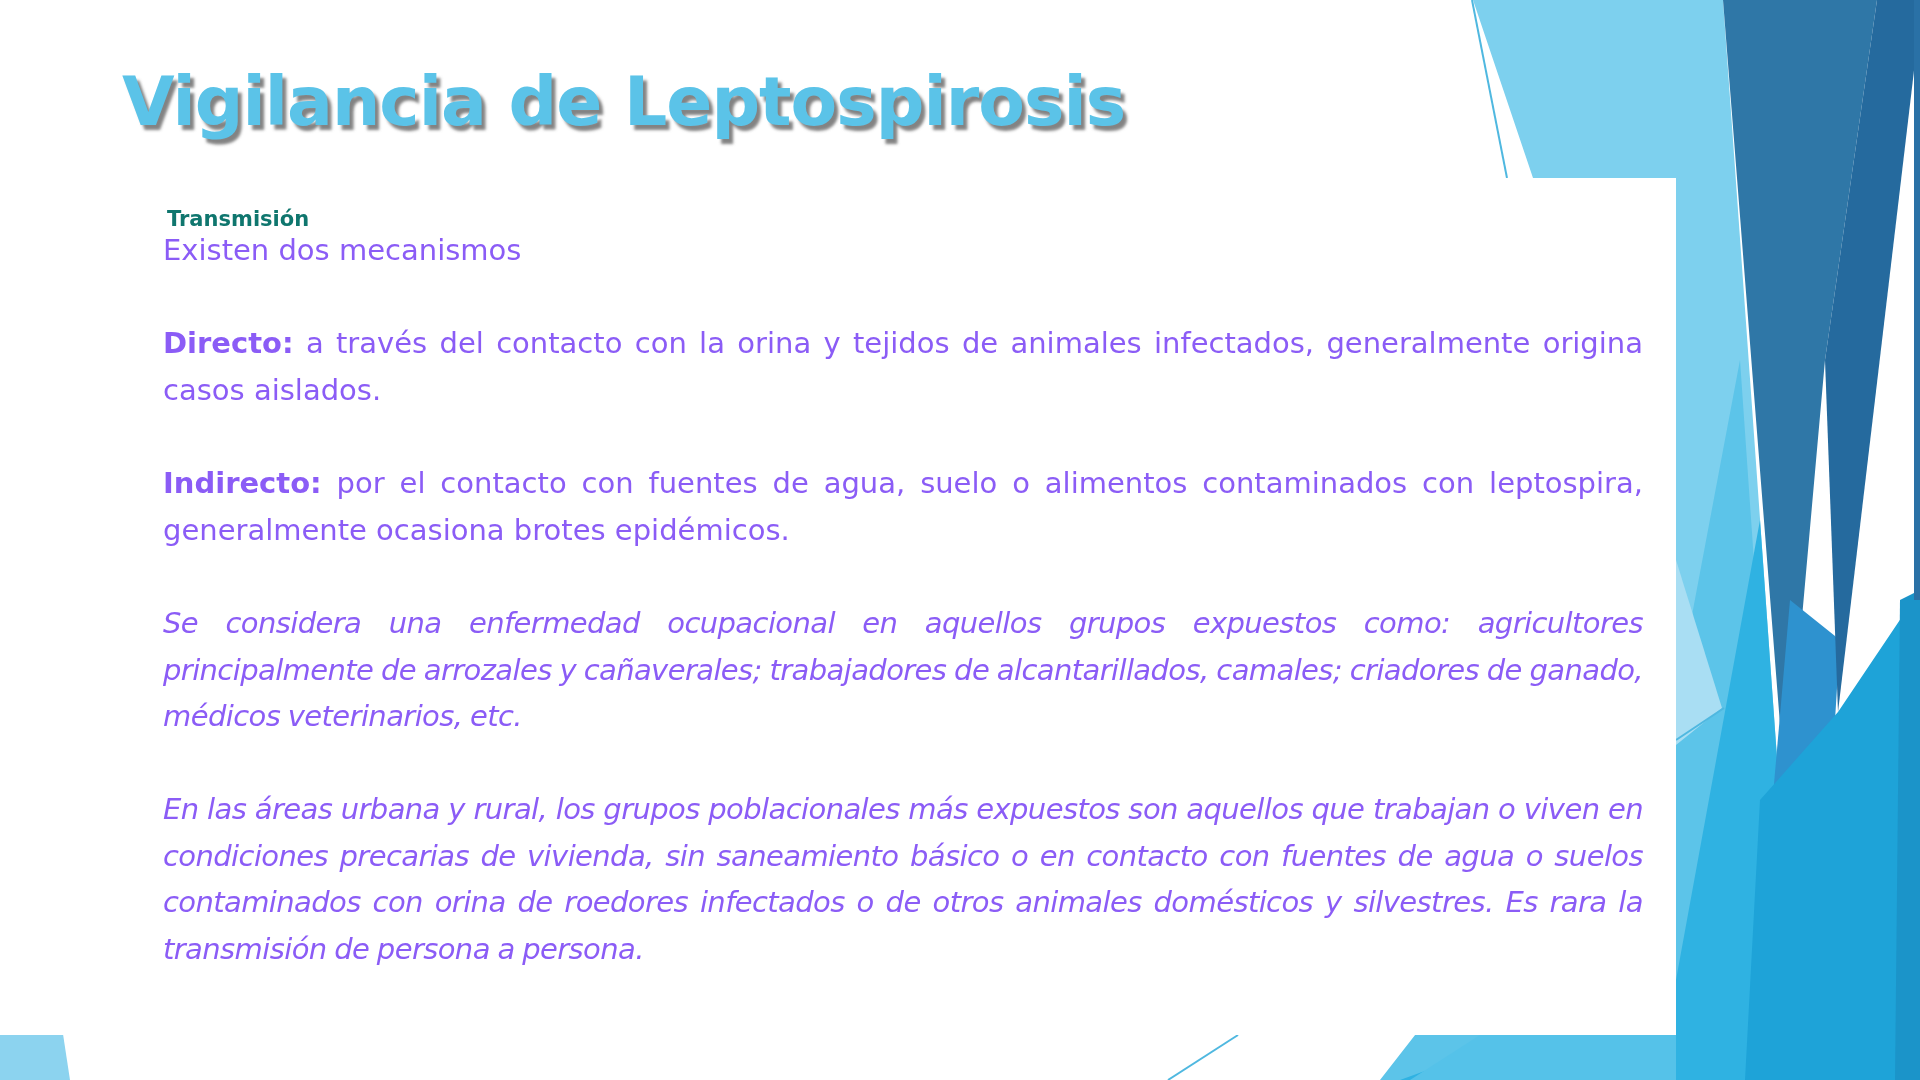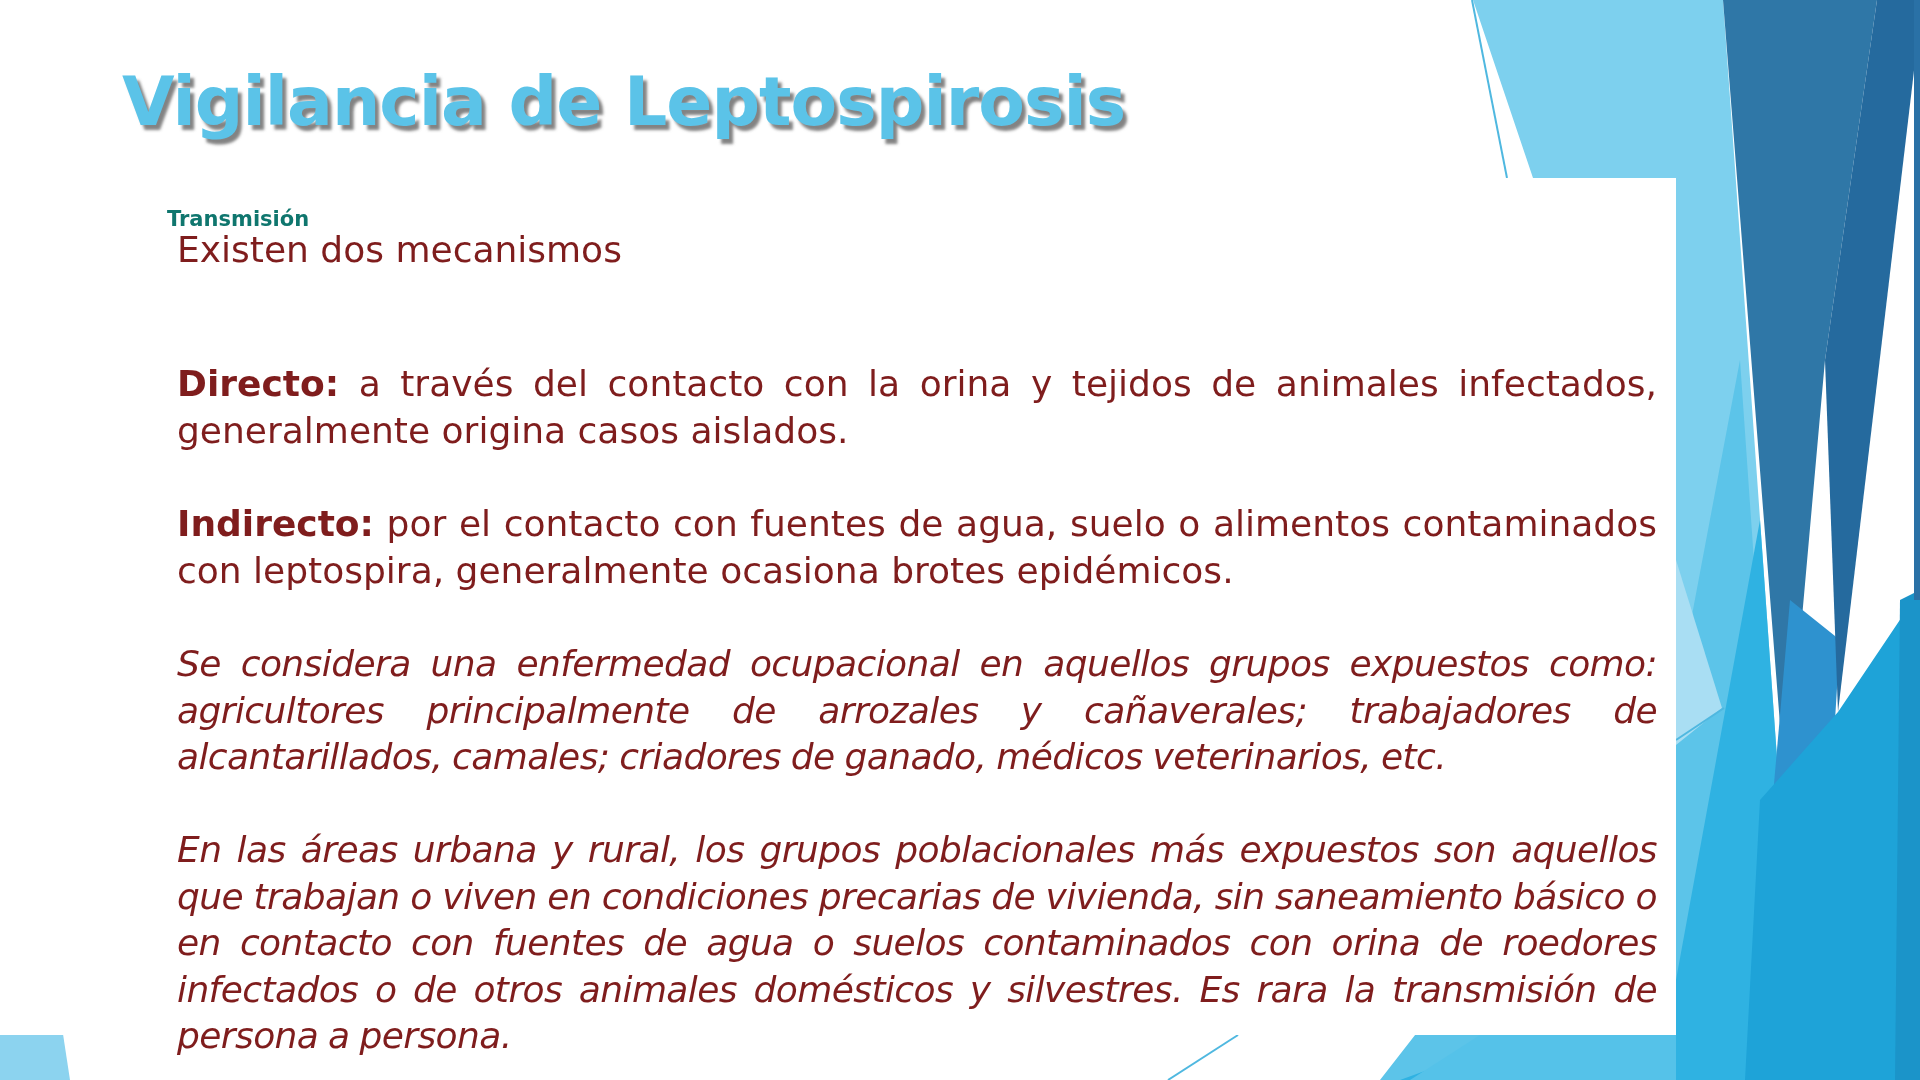--- a/index.html
+++ b/index.html
@@ -1,24 +1,24 @@
 <!DOCTYPE html>
 <html><head>
 <meta charset="utf-8">
 <style>
   html, body { margin:0; padding:0; }
   body { width:1920px; height:1080px; position:relative; overflow:hidden; background:#ffffff; font-family:"DejaVu Sans","Liberation Sans",sans-serif; }
   #bg { position:absolute; left:0; top:0; width:1920px; height:1080px; }
   .content-box { position:absolute; left:0; top:178px; width:1676px; height:857px; background:#ffffff; }
   .title { position:absolute; left:122px; top:62px; font-size:68px; font-weight:bold; color:#5bc3e8; letter-spacing:-1px; white-space:nowrap;
            text-shadow:4px 5px 3px rgba(90,90,90,0.75); font-family:"DejaVu Sans",sans-serif; }
-  .text { position:absolute; left:177px; width:1480px; color:#7f1d1d; font-size:36px; line-height:46.5px; font-family:"DejaVu Sans","Liberation Sans",sans-serif; }
+  .text { position:absolute; left:163px; width:1480px; color:#8b5cf6; font-size:29px; line-height:46.5px; font-family:"DejaVu Sans","Liberation Sans",sans-serif; }
   .subtitle { position:absolute; left:167px; top:183px; font-size:21px; font-weight:bold; color:#0f766e;margin-top:24px; }
   .intro { top:227px; }
-  .p { text-align:justify; text-align-last:left;margin-top:41px; }
+  .p { text-align:justify; text-align-last:left; }
   .p1 { top:320px; }
   .p2 { top:460px; }
   .p3 { top:600px; }
   .p4 { top:786px; }
   .lbl { font-weight:bold; }
   .tight { letter-spacing:-0.6px; word-spacing:-1px;font-style:italic; }
 </style>
 </head>
 <body>
 

